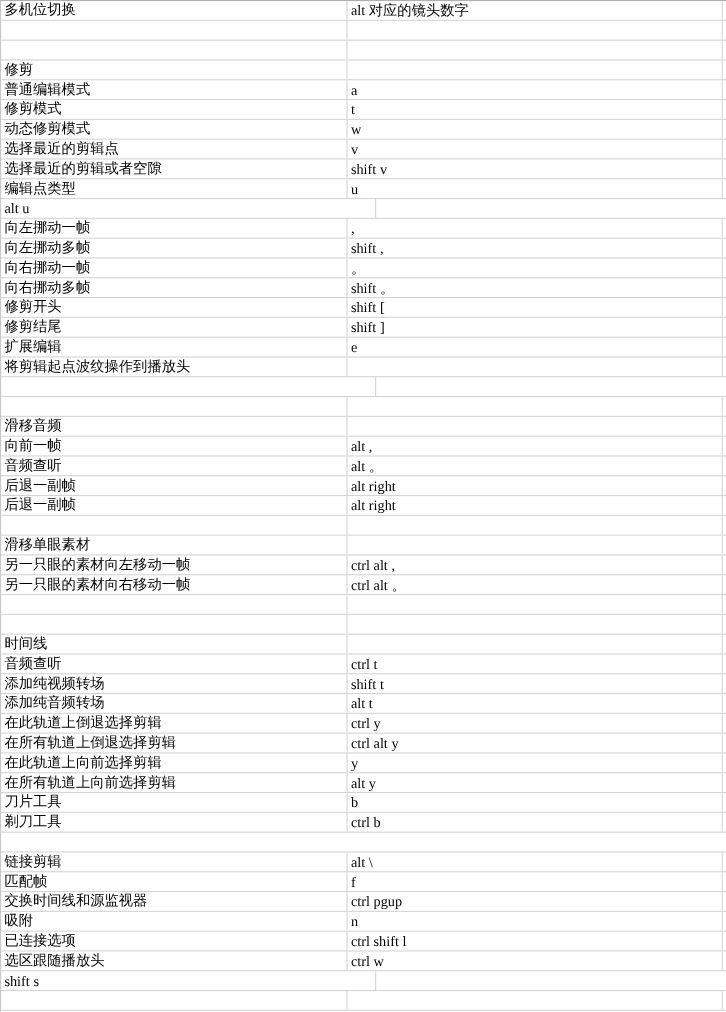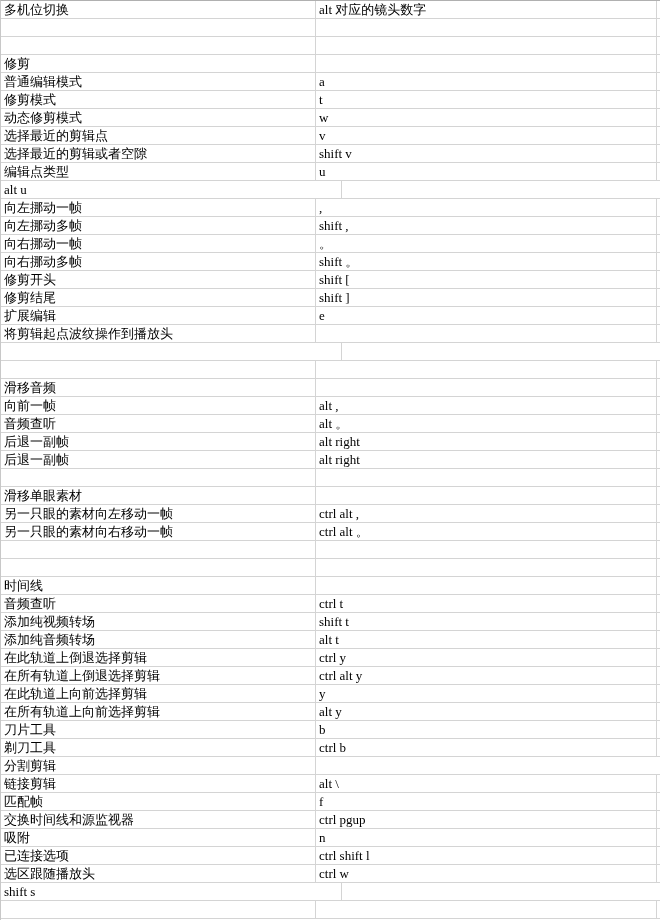--- a/index.html
+++ b/index.html
@@ -204,21 +204,20 @@
     </div>
     <div class="row">
       <div class="cell c1">刀片工具</div>
       <div class="cell c2">b</div>
     </div>
     <div class="row">
       <div class="cell c1">剃刀工具</div>
       <div class="cell c2">ctrl b</div>
     </div>
     <div class="row">
-      <div class="cell c1">分割剪辑</div>
     </div>
     <div class="row">
       <div class="cell c1">链接剪辑</div>
       <div class="cell c2">alt \</div>
     </div>
     <div class="row">
       <div class="cell c1">匹配帧</div>
       <div class="cell c2">f</div>
     </div>
     <div class="row">

